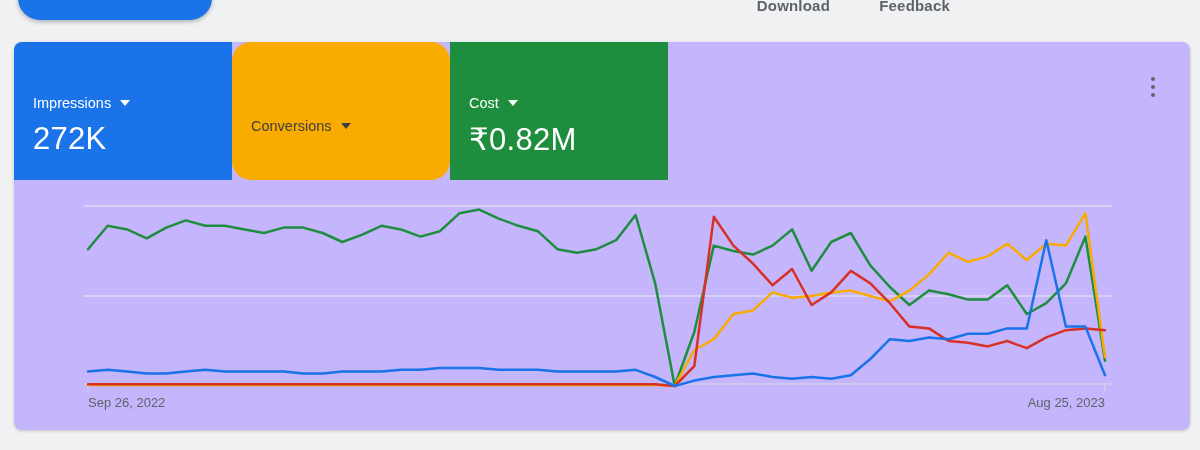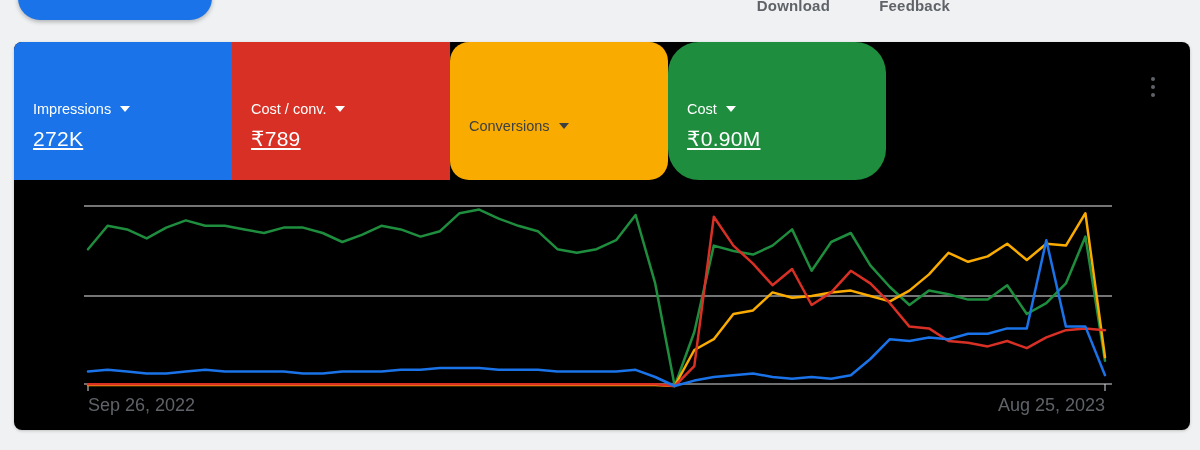--- a/index.html
+++ b/index.html
@@ -25,61 +25,61 @@
     color: #5f6368; background: none; border: none;
     font-family: inherit; cursor: pointer; letter-spacing: .2px;
   }
   .top-link.download { right: 134px; }
   .top-link.feedback { right: 14px; }
 
   
   .panel {
     position: absolute; left: 14px; top: 42px;
     width: 1176px; height: 388px;
-    background: #000000;
+    background: #c4b5fd;
     border-radius: 8px;
     box-shadow: 0 1px 2px rgba(60,64,67,.15), 0 1px 3px 1px rgba(60,64,67,.08);
     padding-left: 44px;
   }
   
   .cards { position: absolute; left: 0; top: 0; height: 138px; display: flex; }
   .card {
     width: 218px; height: 138px;
     padding: 30px 0 0 19px;
     cursor: pointer; border: none; text-align: left; font-family: inherit;
   }
   .card.c0 { background: #1a73e8; color: #ffffff; border-top-left-radius: 8px; }
   .card.c1 { background: #d93025; color: #ffffff; }
   .card.c2 { background: #f9ab00; color: #3c4043; border-radius: 19px; }
-  .card.c3 { background: #1e8e3e; color: #ffffff; border-radius: 31px; }
+  .card.c3 { background: #1e8e3e; color: #ffffff; }
   .card-label { font-size: 14.5px; display: inline-block; vertical-align: middle; }
   .arrow-icon {
     display: inline-block; vertical-align: middle;
     margin-left: 9px;
     width: 0; height: 0;
     border-left: 5px solid transparent;
     border-right: 5px solid transparent;
     border-top: 6px solid currentColor;
   }
-  .card-value { font-size: 21px; margin-top: 10px; letter-spacing: .3px; text-decoration: underline; }
+  .card-value { font-size: 31px; margin-top: 10px; letter-spacing: .3px; }
 
   
   .kebab {
     position: absolute; left: 1128px; top: 26px;
     width: 22px; height: 38px;
     background: none; border: none; cursor: pointer;
     display: flex; flex-direction: column; align-items: center; justify-content: center; gap: 4px;
   }
   .kebab .dot { width: 4px; height: 4px; border-radius: 50%; background: #5f6368; }
 
   
   .chart-svg { position: absolute; left: 0; top: 0; width: 1176px; height: 388px; }
   .date-label {
     position: absolute; top: 353px;
-    font-size: 18px; color: #5f6368;
+    font-size: 13px; color: #5f6368;
   }
   .date-label.start { left: 74px; }
   .date-label.end { right: 85px; }
 </style>
 </head>
 <body>
 
 <div class="topbar">
   <button class="pill-button"></button>
   <button class="top-link download">Download</button>
@@ -100,30 +100,26 @@
         <polyline points="74.0,342.2 93.6,342.2 113.1,342.2 132.7,342.2 152.2,342.2 171.8,342.2 191.3,342.2 210.9,342.2 230.5,342.2 250.0,342.2 269.6,342.2 289.1,342.2 308.7,342.2 328.3,342.2 347.8,342.2 367.4,342.2 386.9,342.2 406.5,342.2 426.0,342.2 445.6,342.2 465.2,342.2 484.7,342.2 504.3,342.2 523.8,342.2 543.4,342.2 562.9,342.2 582.5,342.2 602.1,342.2 621.6,342.2 641.2,342.2 660.7,344.0 680.3,324.2 699.8,174.8 719.4,203.6 739.0,221.6 758.5,243.2 778.1,227.0 797.6,263.0 817.2,250.4 836.8,228.8 856.3,241.4 875.9,261.2 895.4,284.6 915.0,286.4 934.5,299.0 954.1,300.8 973.7,304.4 993.2,299.0 1012.8,306.2 1032.3,295.4 1051.9,288.2 1071.4,286.4 1091.0,288.2" fill="none" stroke="#d93025" stroke-width="2.5" stroke-linejoin="round" stroke-linecap="round"></polyline>
         <polyline points="74.0,329.6 93.6,327.8 113.1,329.6 132.7,331.4 152.2,331.4 171.8,329.6 191.3,327.8 210.9,329.6 230.5,329.6 250.0,329.6 269.6,329.6 289.1,331.4 308.7,331.4 328.3,329.6 347.8,329.6 367.4,329.6 386.9,327.8 406.5,327.8 426.0,326.0 445.6,326.0 465.2,326.0 484.7,327.8 504.3,327.8 523.8,327.8 543.4,329.6 562.9,329.6 582.5,329.6 602.1,329.6 621.6,327.8 641.2,335.0 660.7,344.0 680.3,338.6 699.8,335.0 719.4,333.2 739.0,331.4 758.5,335.0 778.1,336.8 797.6,335.0 817.2,336.8 836.8,333.2 856.3,317.0 875.9,297.2 895.4,299.0 915.0,295.4 934.5,297.2 954.1,291.8 973.7,291.8 993.2,286.4 1012.8,286.4 1032.3,198.2 1051.9,284.6 1071.4,284.6 1091.0,333.2" fill="none" stroke="#1a73e8" stroke-width="2.5" stroke-linejoin="round" stroke-linecap="round"></polyline>
       </g>
   </svg>
 
   <div class="cards">
     <button class="card c0">
       <span class="card-label">Impressions</span><span class="arrow-icon"></span>
       <div class="card-value">272K</div>
     </button>
-    <button class="card c1">
-      <span class="card-label">Cost / conv.</span><span class="arrow-icon"></span>
-      <div class="card-value">₹789</div>
-    </button>
     <button class="card c2">
       <span class="card-label">Conversions</span><span class="arrow-icon"></span>
     </button>
     <button class="card c3">
       <span class="card-label">Cost</span><span class="arrow-icon"></span>
-      <div class="card-value">₹0.90M</div>
+      <div class="card-value">₹0.82M</div>
     </button>
   </div>
 
   <button class="kebab">
     <span class="dot"></span>
       <span class="dot"></span>
       <span class="dot"></span>
   </button>
 
   <div class="date-label start">Sep 26, 2022</div>

